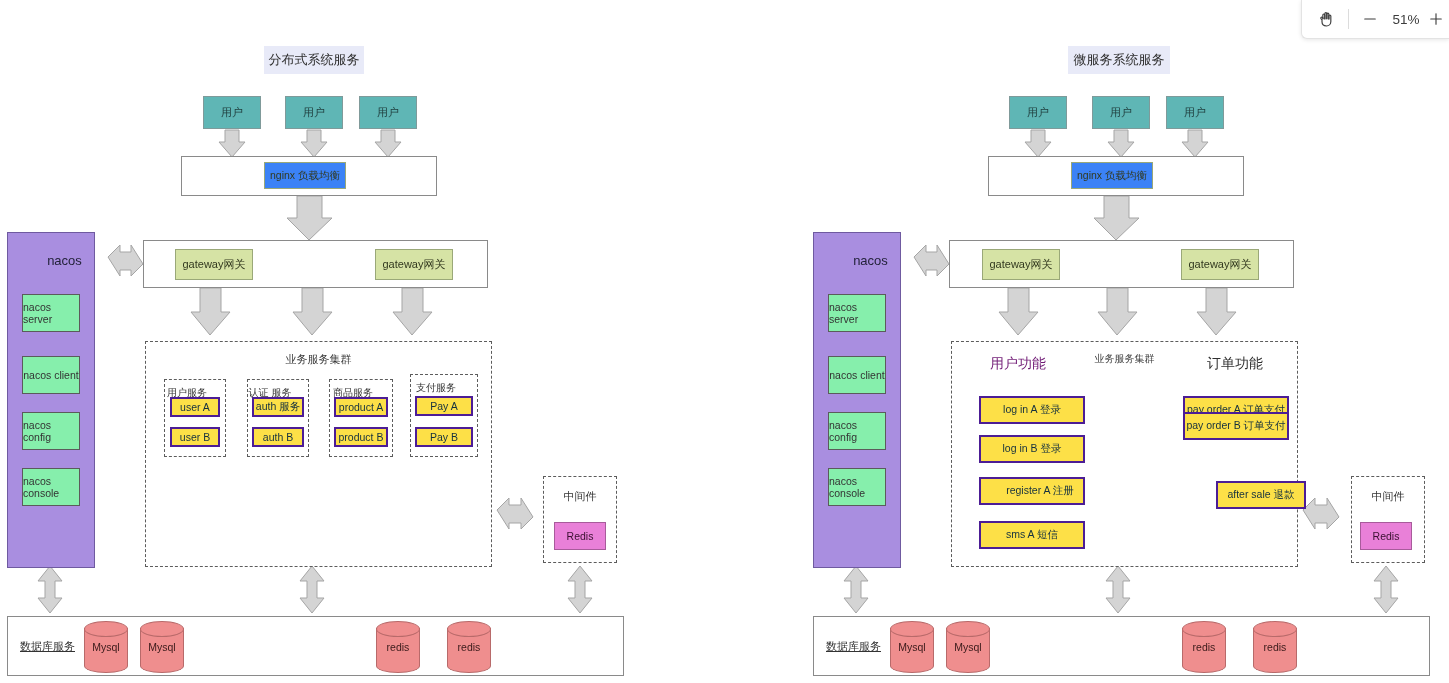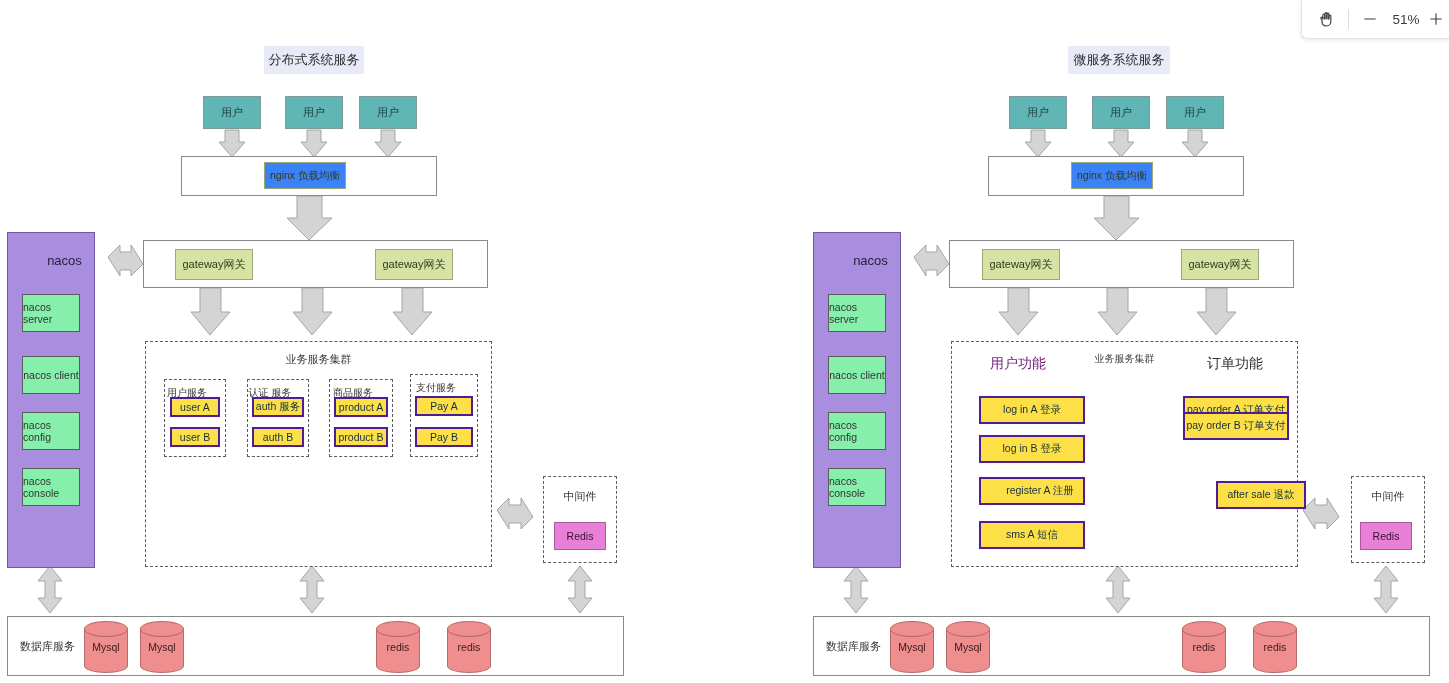--- a/index.html
+++ b/index.html
@@ -95,21 +95,21 @@
     background:#e980d8;
     border:1px solid #a85b9b;
     color:#3a1030;
     font-size:10.5px;
     display:flex;align-items:center;justify-content:center;
   }
   .db-frame{
     border:1px solid #8a8a8a;background:#fff;
   }
   .db-label{
-    position:absolute;font-size:11px;color:#333;
+    position:absolute;font-size:11px;color:#333;text-decoration:underline;
   }
   
   .cyl{position:absolute;}
   .cyl .body{
     position:absolute;left:0;right:0;top:7px;bottom:0;
     background:#ef8e8e;border:1px solid #b86a6a;border-top:none;
     border-radius:0 0 50% 50%/0 0 16% 16%;
   }
   .cyl .cap{
     position:absolute;left:0;right:0;top:0;height:14px;

